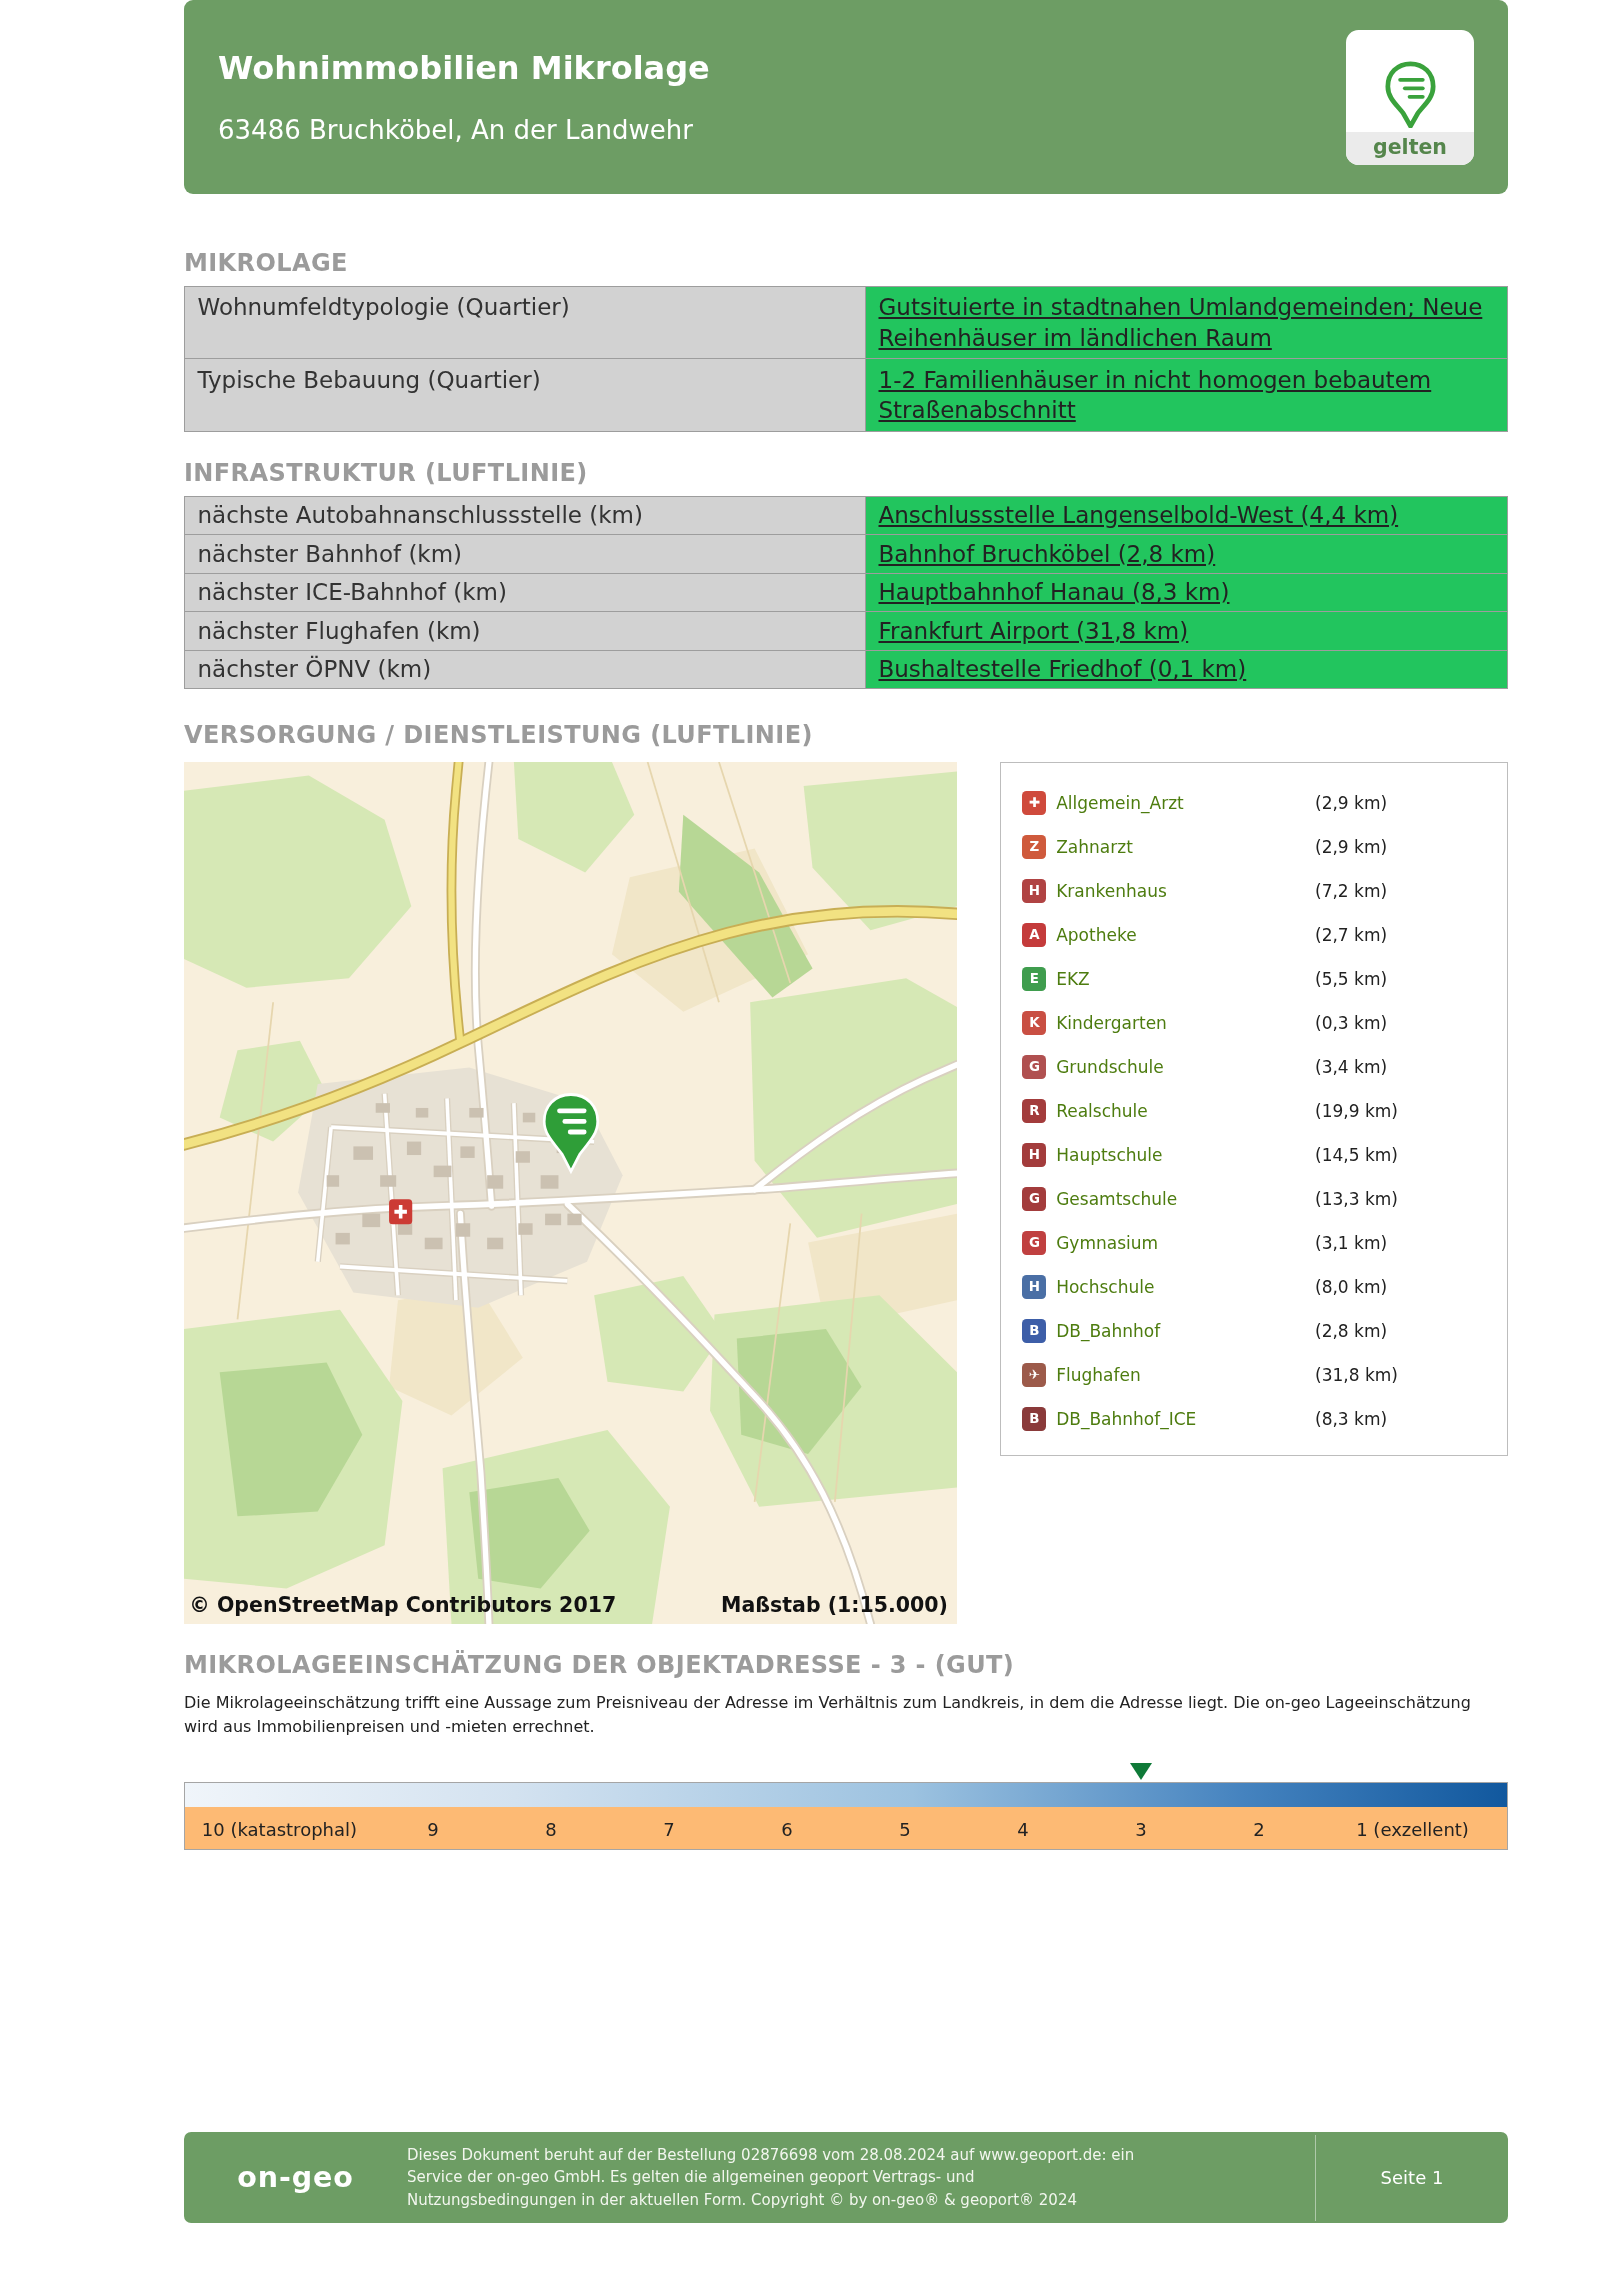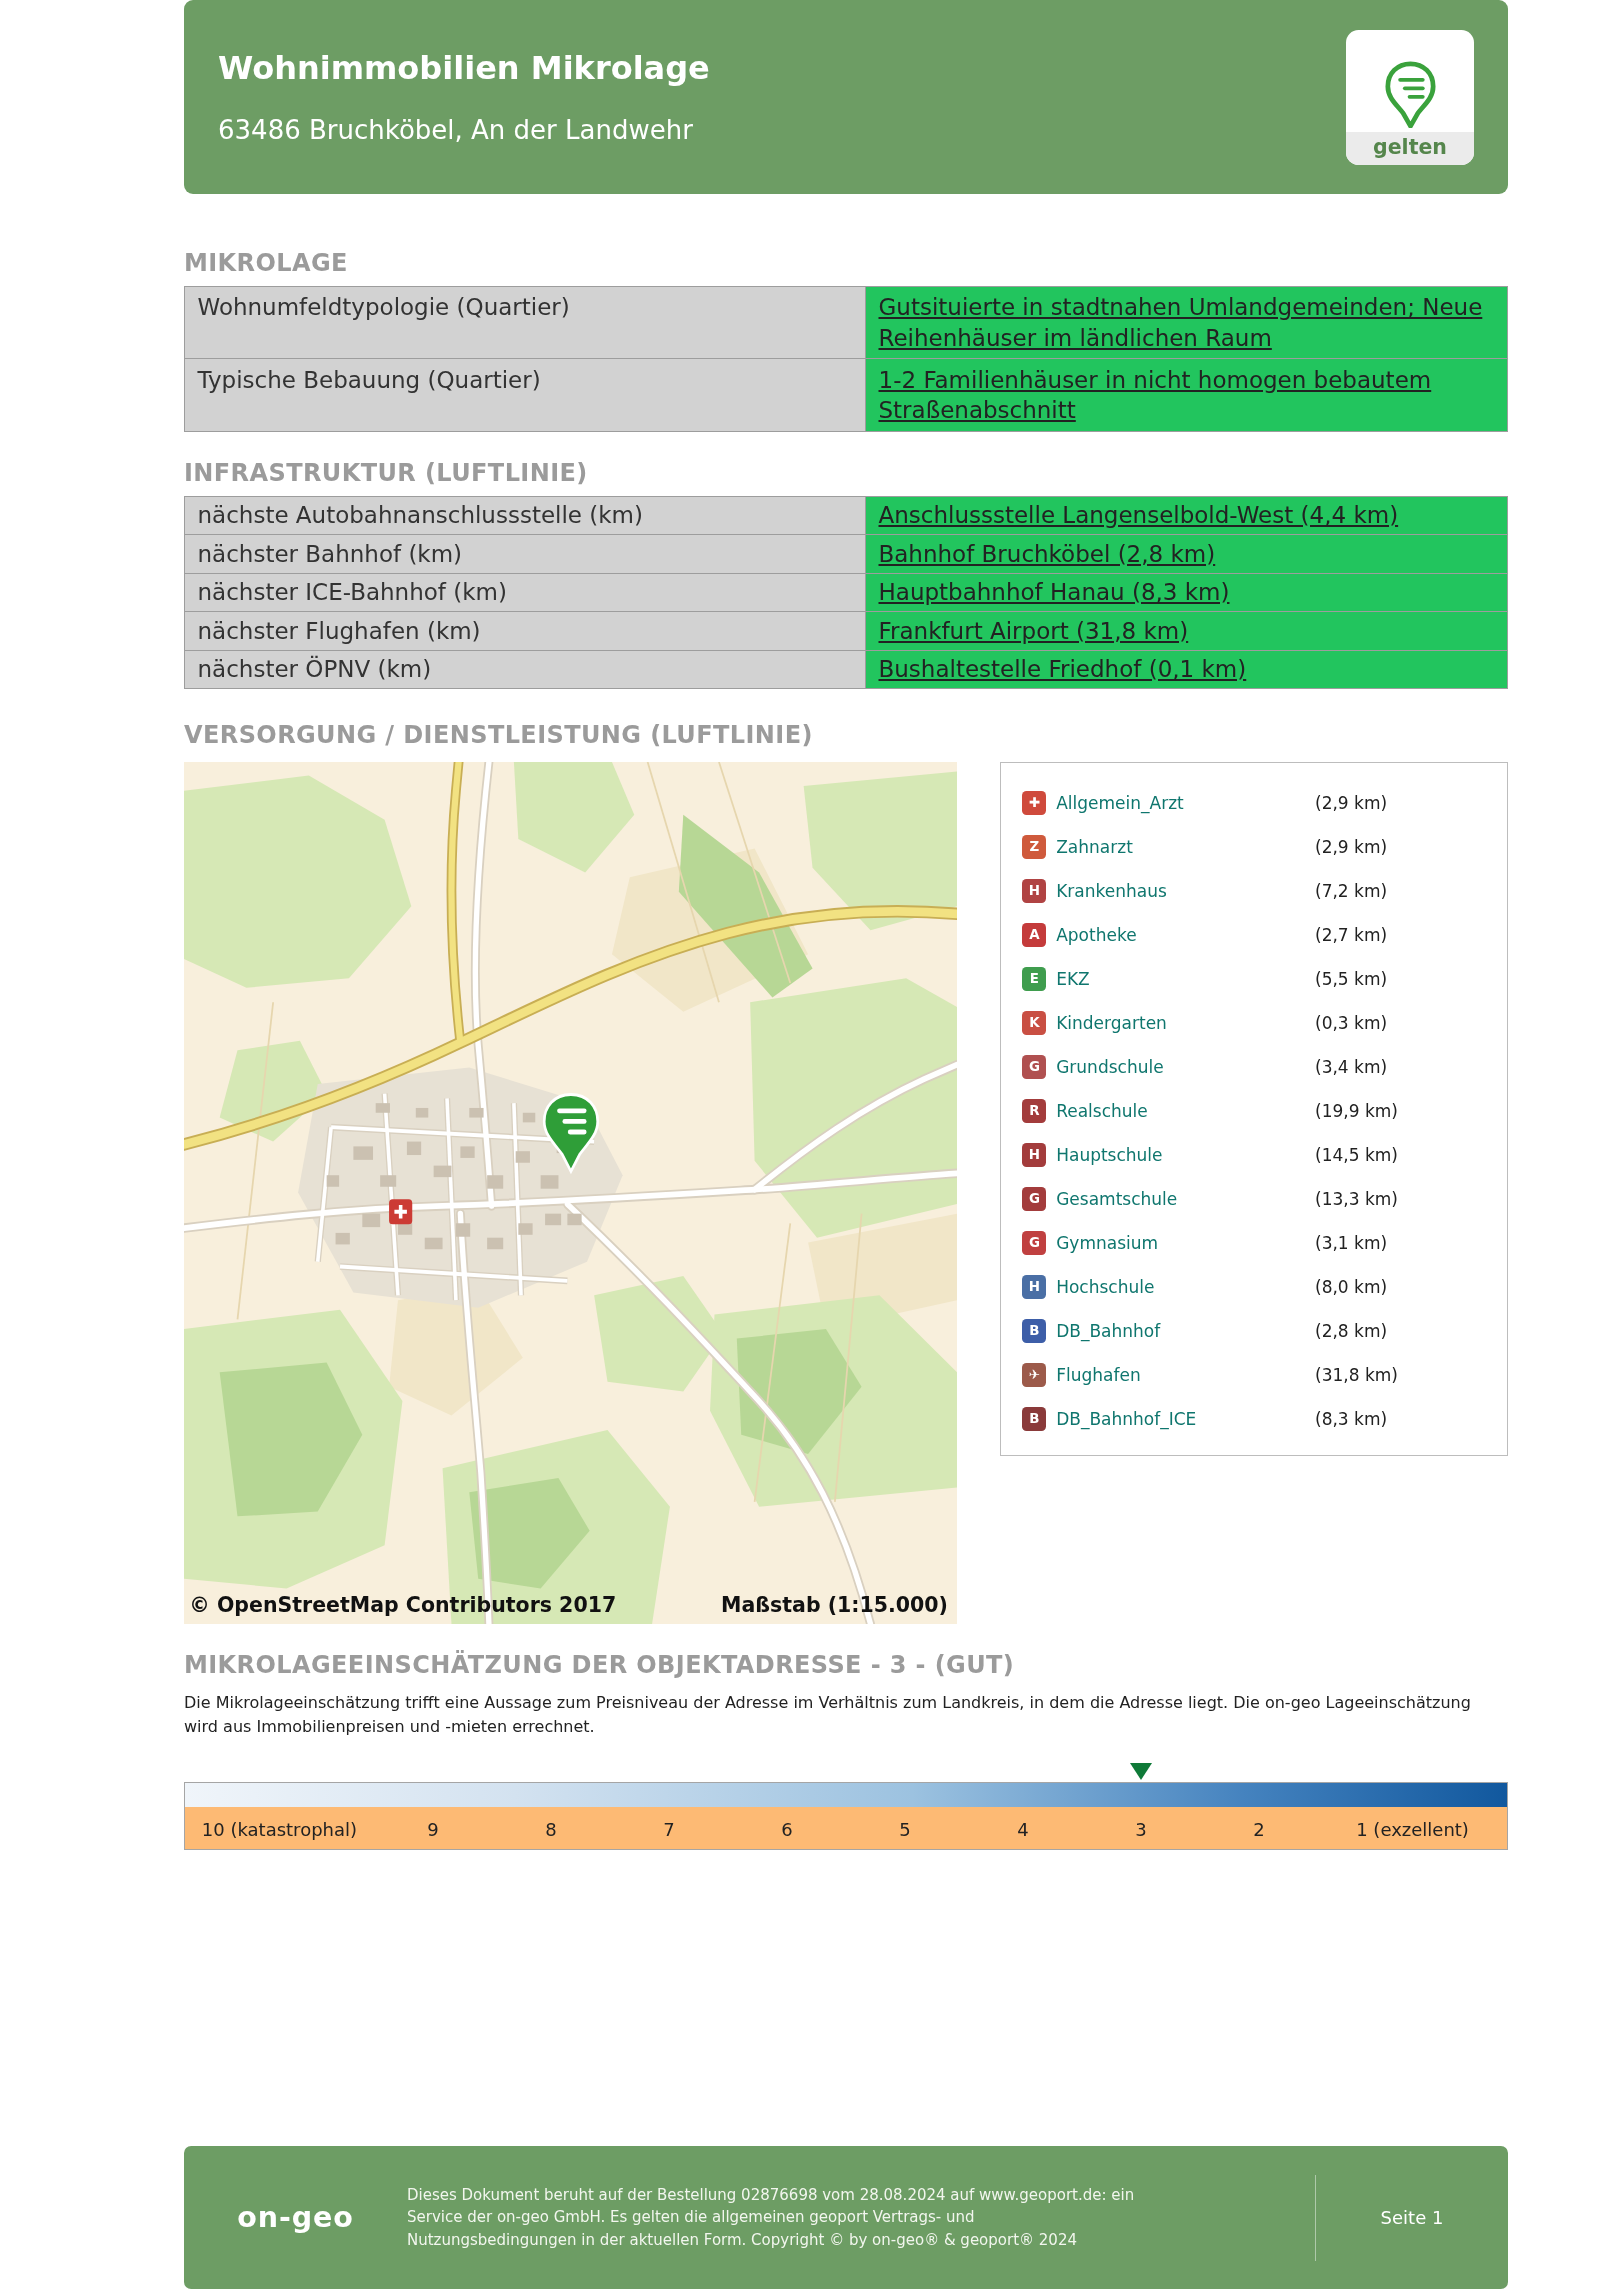--- a/index.html
+++ b/index.html
@@ -36,38 +36,38 @@
   
   .vers-row{display:flex;gap:43px;margin-top:12.5px;align-items:flex-start;}
   .map-wrap{position:relative;width:773px;height:862px;flex:none;}
   .map-wrap svg{position:absolute;inset:0;width:100%;height:100%;}
   .map-attrib{position:absolute;left:5.3px;right:9px;bottom:7.1px;display:flex;justify-content:space-between;
               font-size:20.5px;font-weight:bold;color:#111;}
   .legend{flex:1;border:0.9px solid #bdbdbd;padding:18px 0 14.3px;box-sizing:border-box;}
   .legend-item{position:relative;display:flex;align-items:center;height:44px;padding-left:21.4px;}
   .legend-icon{width:24px;height:24px;border-radius:4.5px;margin-right:9.8px;flex:none;color:#fff;
                font-size:13.4px;font-weight:bold;display:flex;align-items:center;justify-content:center;}
-  .legend-name{font-size:17px;color:#0f766e;}
+  .legend-name{font-size:17px;color:#4d7c0f;}
   .legend-dist{position:absolute;left:314px;font-size:17px;color:#222;}
 
   
   .desc{margin-top:12.5px;font-size:16px;line-height:1.5;color:#222;}
   .scale-wrap{position:relative;margin-top:19.6px;padding-top:23px;}
   .scale-marker{position:absolute;top:4.5px;transform:translateX(-50%);width:0;height:0;
                 border-left:11.6px solid transparent;border-right:11.6px solid transparent;
                 border-top:17px solid var(--marker-green,#0f7a38);}
   .scale-box{border:0.9px solid #a5a5a5;background:#fdba74;}
   .scale-bar{height:24px;background:linear-gradient(to right,#f0f5fa 0%,#d3e2f0 25%,#9cc2e0 55%,#4583bf 80%,var(--bar-end,#11589e) 100%);}
   .scale-labels{display:flex;padding:12.5px 0 9px;font-size:18px;color:#222;}
   .scale-labels span{flex:1;text-align:center;white-space:nowrap;}
   .scale-labels span:first-of-type,.scale-labels span:last-of-type{flex:1.6;}
 
   
-  .footer{position:absolute;left:184px;top:2132px;width:1324px;height:143px;background:var(--green,#6d9d64);
-          border-radius:7.1px;display:flex;align-items:center;color:#fff;box-sizing:border-box;margin-top:14px;}
+  .footer{position:absolute;left:184px;top:2132px;width:1324px;height:91px;background:var(--green,#6d9d64);
+          border-radius:7.1px;display:flex;align-items:center;color:#fff;box-sizing:border-box;}
   .footer-logo{width:223px;text-align:center;font-size:28.5px;font-weight:bold;letter-spacing:0.9px;flex:none;}
   .footer-text{width:757px;font-size:15px;line-height:1.5;color:#f2f6ee;flex:none;margin-right:auto;padding-right:23px;box-sizing:border-box;}
   .footer-sep{width:0.9px;height:86px;background:rgba(255,255,255,.45);flex:none;}
   .footer-page{width:192px;text-align:center;font-size:18px;flex:none;}
 </style>
 </head>
 <body>
 
 <div class="page">
   <div class="content">

